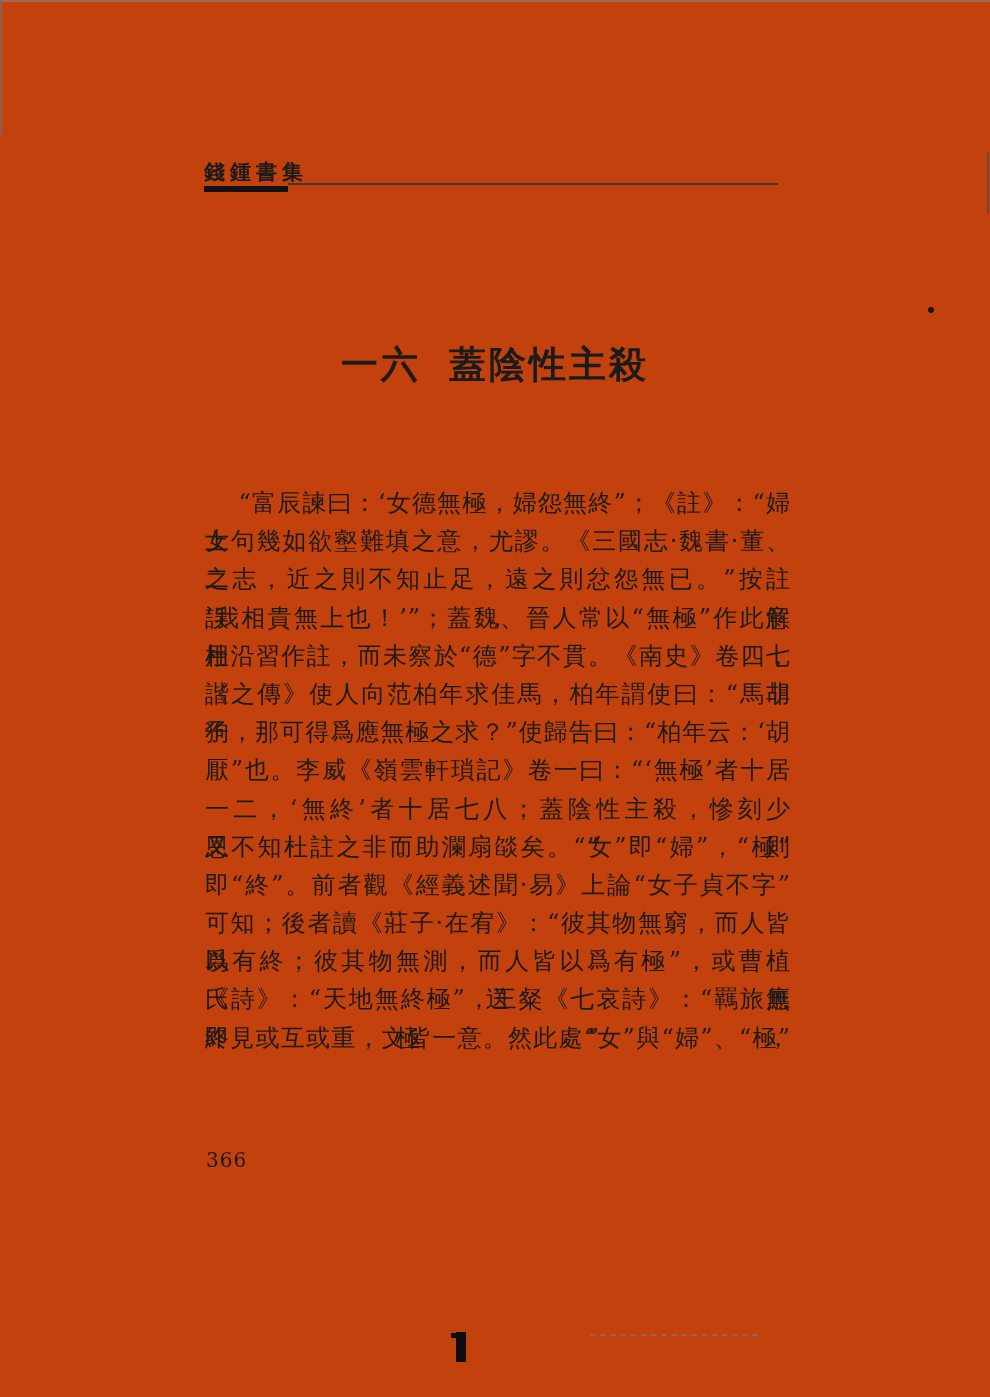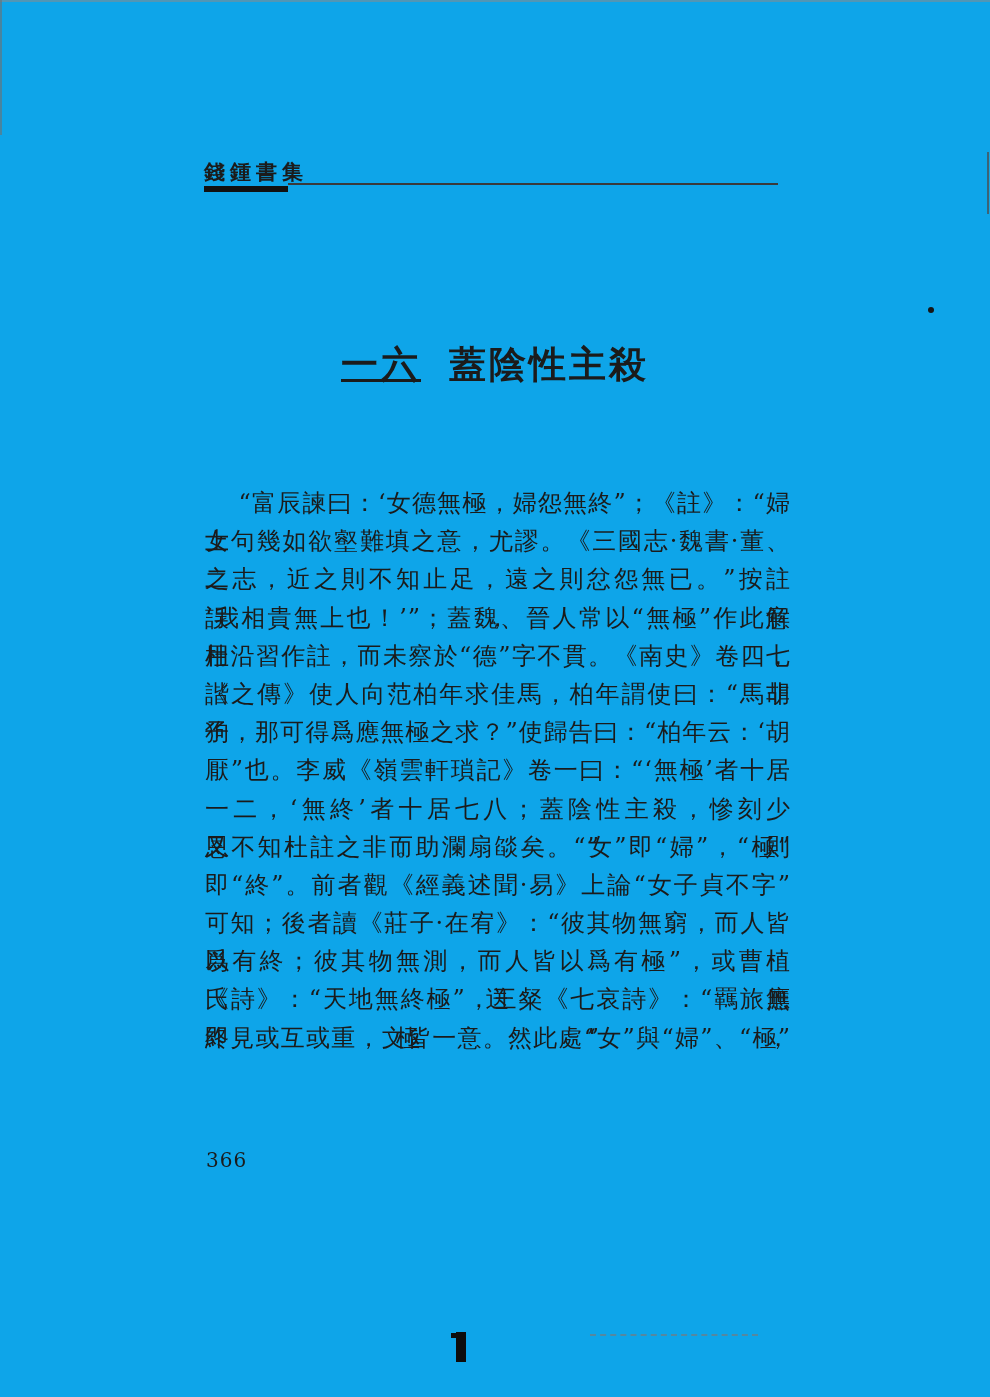--- a/index.html
+++ b/index.html
@@ -1,21 +1,21 @@
 <!DOCTYPE html>
 <html><head>
 <meta charset="utf-8">
 <style>
   html, body { margin: 0; padding: 0; background: #e8e8e8; }
   .page {
     position: relative;
     width: 990px;
     height: 1397px;
     margin: 0 auto;
-    background: #0ea5e9;
+    background: #c2410c;
     font-family: "DejaVu Serif", "Liberation Serif", serif;
     color: #1b1b1b;
     overflow: hidden;
   }
 
   
   .scan-edge-top {
     position: absolute; top: 0; left: 0; width: 990px; height: 2px;
     background: #8a8a8a; opacity: .55;
   }
@@ -46,21 +46,21 @@
     position: absolute; left: 288px; top: 183px; width: 490px; height: 2px;
     background: #3a3a3a;
   }
 
   
   .chapter-title {
     position: absolute; left: 0; top: 340px; width: 100%;
     text-align: center; font-size: 37px; font-weight: bold;
     letter-spacing: 3px; white-space: nowrap;
   }
-  .chapter-title .num { margin-right: 28px; text-decoration: underline; }
+  .chapter-title .num { margin-right: 28px; }
 
   
   .body-text {
     position: absolute; left: 205px; top: 484px; width: 586px;
     font-size: 24px;
   }
   .body-line {
     height: 38.2px; line-height: 38.2px;
     text-align: justify; text-align-last: justify;
     text-justify: inter-ideograph;

